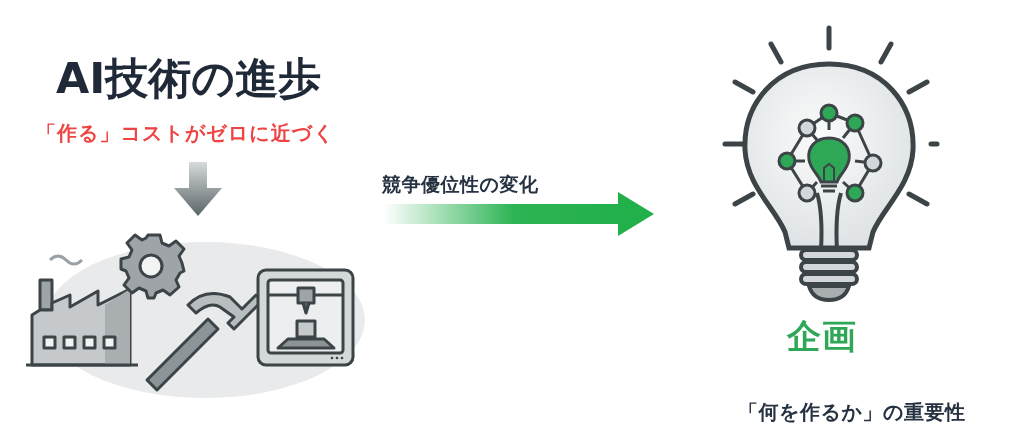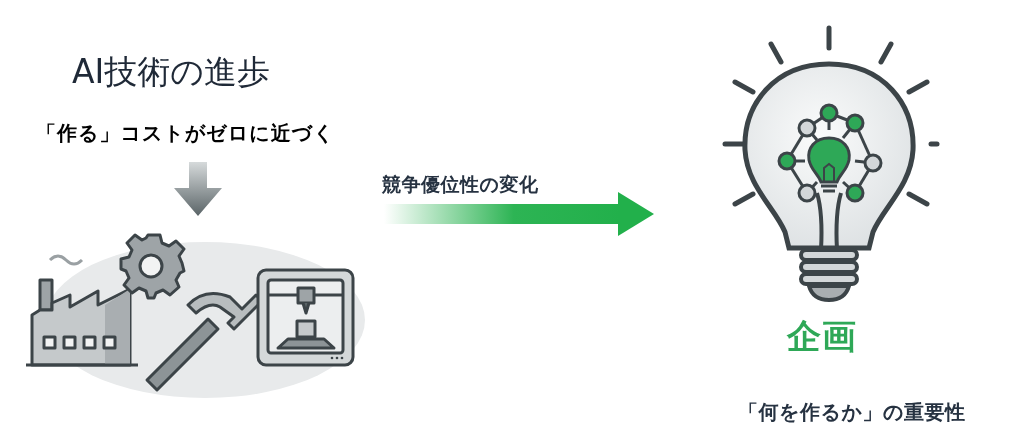--- a/index.html
+++ b/index.html
@@ -1,20 +1,20 @@
 <!DOCTYPE html>
 <html><head>
 <meta charset="utf-8">
 <style>
   html, body { margin:0; padding:0; background:#ffffff; }
   body { width:1024px; height:431px; position:relative; overflow:hidden;
          font-family:"DejaVu Sans", "Liberation Sans", sans-serif; color:#1f2a37; }
   .abs { position:absolute; }
-  .title { left:72px; top:50px; font-size:33px; font-weight:normal; letter-spacing:0px; color:#1f2937; white-space:nowrap; }
-  .subtitle { left:36px; top:120px; font-size:20px; font-weight:bold; color:#000000; white-space:nowrap; letter-spacing:1px; }
+  .title { left:56px; top:50px; font-size:43px; font-weight:bold; letter-spacing:0px; color:#1f2937; white-space:nowrap; }
+  .subtitle { left:36px; top:120px; font-size:20px; font-weight:bold; color:#ef4444; white-space:nowrap; letter-spacing:1px; }
   .arrow-label { left:382px; top:172px; font-size:19px; font-weight:bold; color:#263241; white-space:nowrap; letter-spacing:0.5px; }
   .plan-title { left:787px; top:314px; font-size:34px; font-weight:bold; color:#2ea857; white-space:nowrap; letter-spacing:1px; }
   .plan-sub { left:738px; top:375px; font-size:20px; font-weight:bold; color:#263241; white-space:nowrap; letter-spacing:0.5px;margin-top:24px; }
   svg { position:absolute; }
 </style>
 </head>
 <body>
 
 <div class="abs title">AI技術の進歩</div>
 <div class="abs subtitle">「作る」コストがゼロに近づく</div>

